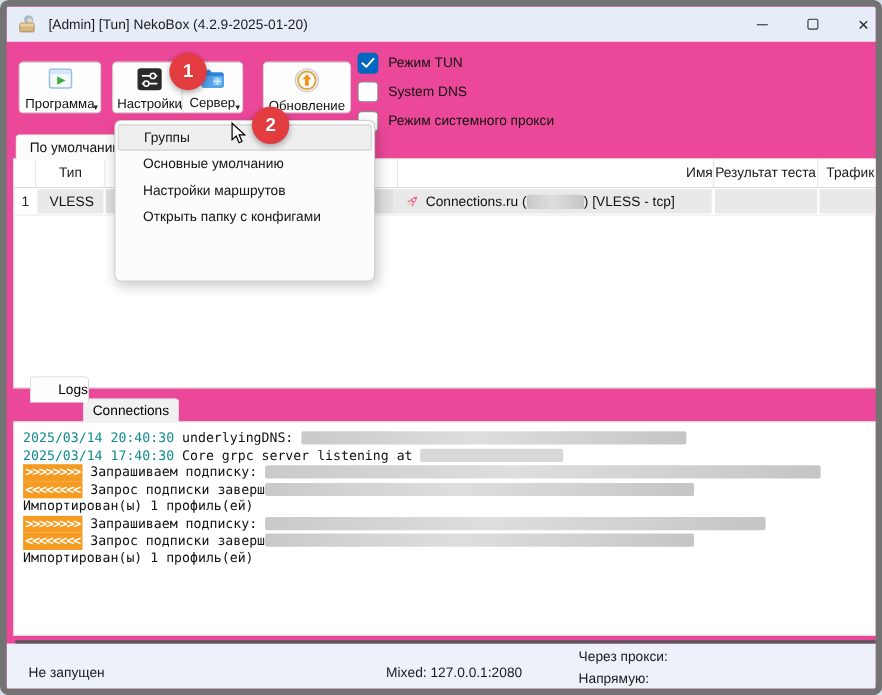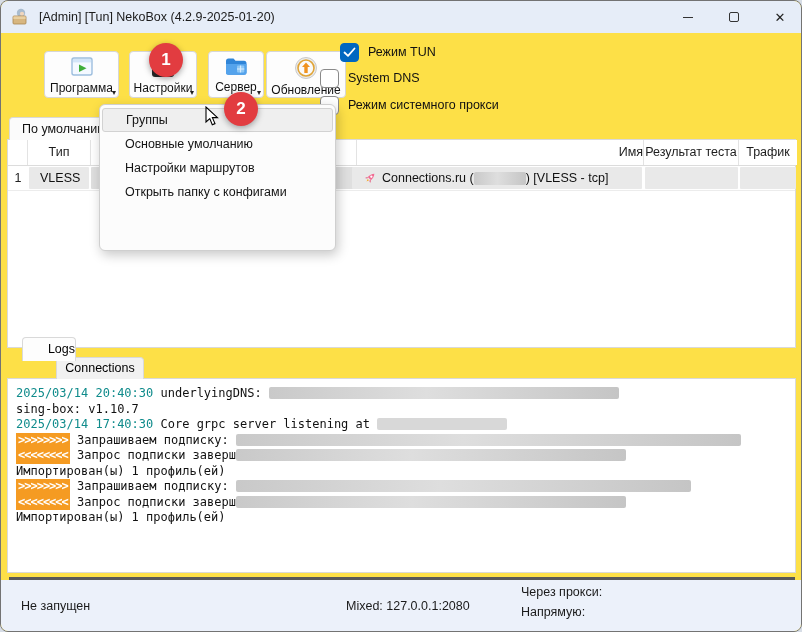--- a/index.html
+++ b/index.html
@@ -1,30 +1,30 @@
 <!DOCTYPE html>
 <html><head>
 <meta charset="utf-8">
 <style>
   * { margin:0; padding:0; box-sizing:border-box; }
   html,body { background:#d7dde6; font-family:"Liberation Sans",sans-serif; }
-  #win { position:relative; width:802px; height:632px; background:#fde047;
-         border:1px solid #737373; border-radius:8px; overflow:hidden;
+  #win { position:relative; width:802px; height:632px; background:#ec4899;
+         border:6px solid #737373; border-radius:8px; overflow:hidden;
          font-family:"Liberation Sans",sans-serif; }
   .abs { position:absolute; }
 
   
   #titlebar { left:0; top:0; width:802px; height:32px; background:#e6edf8; }
   #title-text { left:38px; top:0; height:32px; line-height:32px; font-size:12.5px; color:#1b1b1b; white-space:nowrap; }
   .wctl { top:0; width:46px; height:32px; display:flex; align-items:center; justify-content:center; }
 
   
   .tbtn { top:50px; height:47px; background:#fdfdfd; border:1px solid #d6d6d6; border-radius:4px;
           display:flex; flex-direction:column; align-items:center; justify-content:space-between;
-          padding:4px 2px 3px 2px;margin-left:32px; }
+          padding:4px 2px 3px 2px; }
   .tbtn .lbl { font-size:12px; color:#111; line-height:13px; white-space:nowrap; }
   .tbtn .caret { position:absolute; right:2px; bottom:0px; font-size:8px; color:#222; line-height:8px; }
 
   
   .chk { left:319px; display:flex; align-items:center; height:20px; gap:9px; }
   .chkbox { width:19px; height:19px; border:1px solid #8a8a8a; border-radius:4px; background:#fff;
             display:flex; align-items:center; justify-content:center; flex:0 0 auto; }
   .chkbox.on { background:#0067c0; border-color:#0067c0; }
   .chk .clbl { font-size:12.5px; color:#111; white-space:nowrap; }
 
@@ -49,21 +49,21 @@
 
   
   .badge { width:34px; height:34px; border-radius:50%; background:#e23c40; color:#fff;
            font-size:17px; font-weight:bold; display:flex; align-items:center; justify-content:center;
            z-index:60; box-shadow:0 2px 6px rgba(0,0,0,.35); }
   #cursor { left:204px; top:105px; z-index:70; }
 
   
   #tab-logs { left:8px; top:336px; width:54px; height:24px; background:#fdfdfd; border:1px solid #d9d9d9;
               border-bottom:none; border-radius:4px 4px 0 0; font-size:12.5px; text-align:right; line-height:23px; z-index:3;margin-left:13px; }
-  #tab-conn { left:55px; top:356px; width:88px; height:22px; background:#f1f1f1; border:1px solid #d9d9d9;
+  #tab-conn { left:69px; top:356px; width:88px; height:22px; background:#f1f1f1; border:1px solid #d9d9d9;
               border-bottom:none; border-radius:4px 4px 0 0; font-size:12.5px; text-align:center; line-height:21px; z-index:2; }
   #log-pane { left:6px; top:377px; width:789px; height:195px; background:#fff; border:1px solid #d9d9d9;
               padding:7px 0 0 8px; font-family:"DejaVu Sans Mono",monospace; font-size:12px;
               line-height:15.5px; color:#111; overflow:hidden; z-index:1; }
   .logline { white-space:pre; height:15.5px; }
   .ts { color:#0f8b8b; }
   .blur { display:inline-block; height:12px; border-radius:2px; vertical-align:-2px;
           background:linear-gradient(90deg,#c9c9c9,#dedede 45%,#c5c5c5); }
   .arrowblk { display:inline-block; background:#f59b22; color:#fff; font-weight:bold;
               padding:0 2px; letter-spacing:-1px; }
@@ -118,21 +118,21 @@
         <line x1="5" y1="8" x2="19" y2="8" stroke="#fff" stroke-width="1.6"></line>
         <circle cx="15" cy="8" r="2.4" fill="#2a2a2a" stroke="#fff" stroke-width="1.4"></circle>
         <line x1="5" y1="15" x2="19" y2="15" stroke="#fff" stroke-width="1.6"></line>
         <circle cx="9" cy="15" r="2.4" fill="#2a2a2a" stroke="#fff" stroke-width="1.4"></circle>
       </svg>
     </span>
     <span class="lbl">Настройки</span>
     <span class="caret">▾</span>
   </div>
 
-  <div class="abs tbtn" style="left:175px;width:56px;">
+  <div class="abs tbtn" style="left:159px;width:56px;">
     <span>
       <svg width="24" height="21" viewBox="0 0 24 21">
         <path d="M2 5 q0 -2.5 2.5 -2.5 h5 l2 2.2 h8.5 q2.5 0 2.5 2.5 v9 q0 2.5 -2.5 2.5 h-15.5 q-2.5 0 -2.5 -2.5 Z" fill="#2f85d8"></path>
         <path d="M2 8 h20.5 v8.2 q0 2.5 -2.5 2.5 h-15.5 q-2.5 0 -2.5 -2.5 Z" fill="#54a3ec"></path>
         <rect x="13" y="9.5" width="7.3" height="7" rx="1" fill="#8ec7f5"></rect>
         <path d="M16.6 9.5 v7 M13 13 h7.3" stroke="#d9eeff" stroke-width="1"></path>
       </svg>
     </span>
     <span class="lbl">Сервер</span>
     <span class="caret">▾</span>
@@ -142,21 +142,21 @@
     <span>
       <svg width="24" height="24" viewBox="0 0 24 24">
         <circle cx="12" cy="12" r="10.5" fill="#ececec" stroke="#c9c9c9" stroke-width="1"></circle>
         <circle cx="12" cy="12" r="8" fill="#fafafa" stroke="#e0a437" stroke-width="1.6"></circle>
         <path d="M12 6.5 L16 11 L13.7 11 L13.7 17 L10.3 17 L10.3 11 L8 11 Z" fill="#f0931f"></path>
       </svg>
     </span>
     <span class="lbl">Обновление</span>
   </div>
 
-  <div class="abs chk" style="top:41px;margin-left:20px;">
+  <div class="abs chk" style="top:41px;">
     <span class="chkbox on">
       <svg width="13" height="11" viewBox="0 0 13 11">
         <polyline points="1.5,5.5 5,8.8 11.5,1.5" fill="none" stroke="#fff" stroke-width="1.8" stroke-linecap="round" stroke-linejoin="round"></polyline>
       </svg>
     </span>
     <span class="clbl">Режим TUN</span>
   </div>
   <div class="abs chk" style="top:67px;">
     <span class="chkbox"></span>
     <span class="clbl">System DNS</span>
@@ -214,21 +214,20 @@
     <svg width="15" height="21" viewBox="0 0 15 21">
       <path d="M1 1 L1 16 L4.8 12.6 L7.3 18.8 L10 17.6 L7.4 11.6 L12.5 11.6 Z" fill="#fff" stroke="#000" stroke-width="1.1"></path>
     </svg>
   </div>
 
   <div class="abs" id="tab-logs">Logs</div>
   <div class="abs" id="tab-conn">Connections</div>
 
   <div class="abs" id="log-pane">
     <div class="logline"><span class="ts">2025/03/14 20:40:30</span><span> underlyingDNS: </span><span class="blur" style="width:350px;"></span></div>
-    <div class="logline"><span>sing-box: v1.10.7</span></div>
     <div class="logline"><span class="ts">2025/03/14 17:40:30</span><span> Core grpc server listening at </span><span class="blur" style="width:130px;background:#d8d8d8;"></span></div>
     <div class="logline"><span class="arrowblk">&gt;&gt;&gt;&gt;&gt;&gt;&gt;&gt;</span><span> Запрашиваем подписку: </span><span class="blur" style="width:505px;"></span></div>
     <div class="logline"><span class="arrowblk">&lt;&lt;&lt;&lt;&lt;&lt;&lt;&lt;</span><span> Запрос подписки заверш</span><span class="blur" style="width:390px;"></span></div>
     <div class="logline"><span>Импортирован(ы) 1 профиль(ей)</span></div>
     <div class="logline"><span class="arrowblk">&gt;&gt;&gt;&gt;&gt;&gt;&gt;&gt;</span><span> Запрашиваем подписку: </span><span class="blur" style="width:455px;"></span></div>
     <div class="logline"><span class="arrowblk">&lt;&lt;&lt;&lt;&lt;&lt;&lt;&lt;</span><span> Запрос подписки заверш</span><span class="blur" style="width:390px;"></span></div>
     <div class="logline"><span>Импортирован(ы) 1 профиль(ей)</span></div>
   </div>
 
   <div class="abs" id="splitline"></div>

